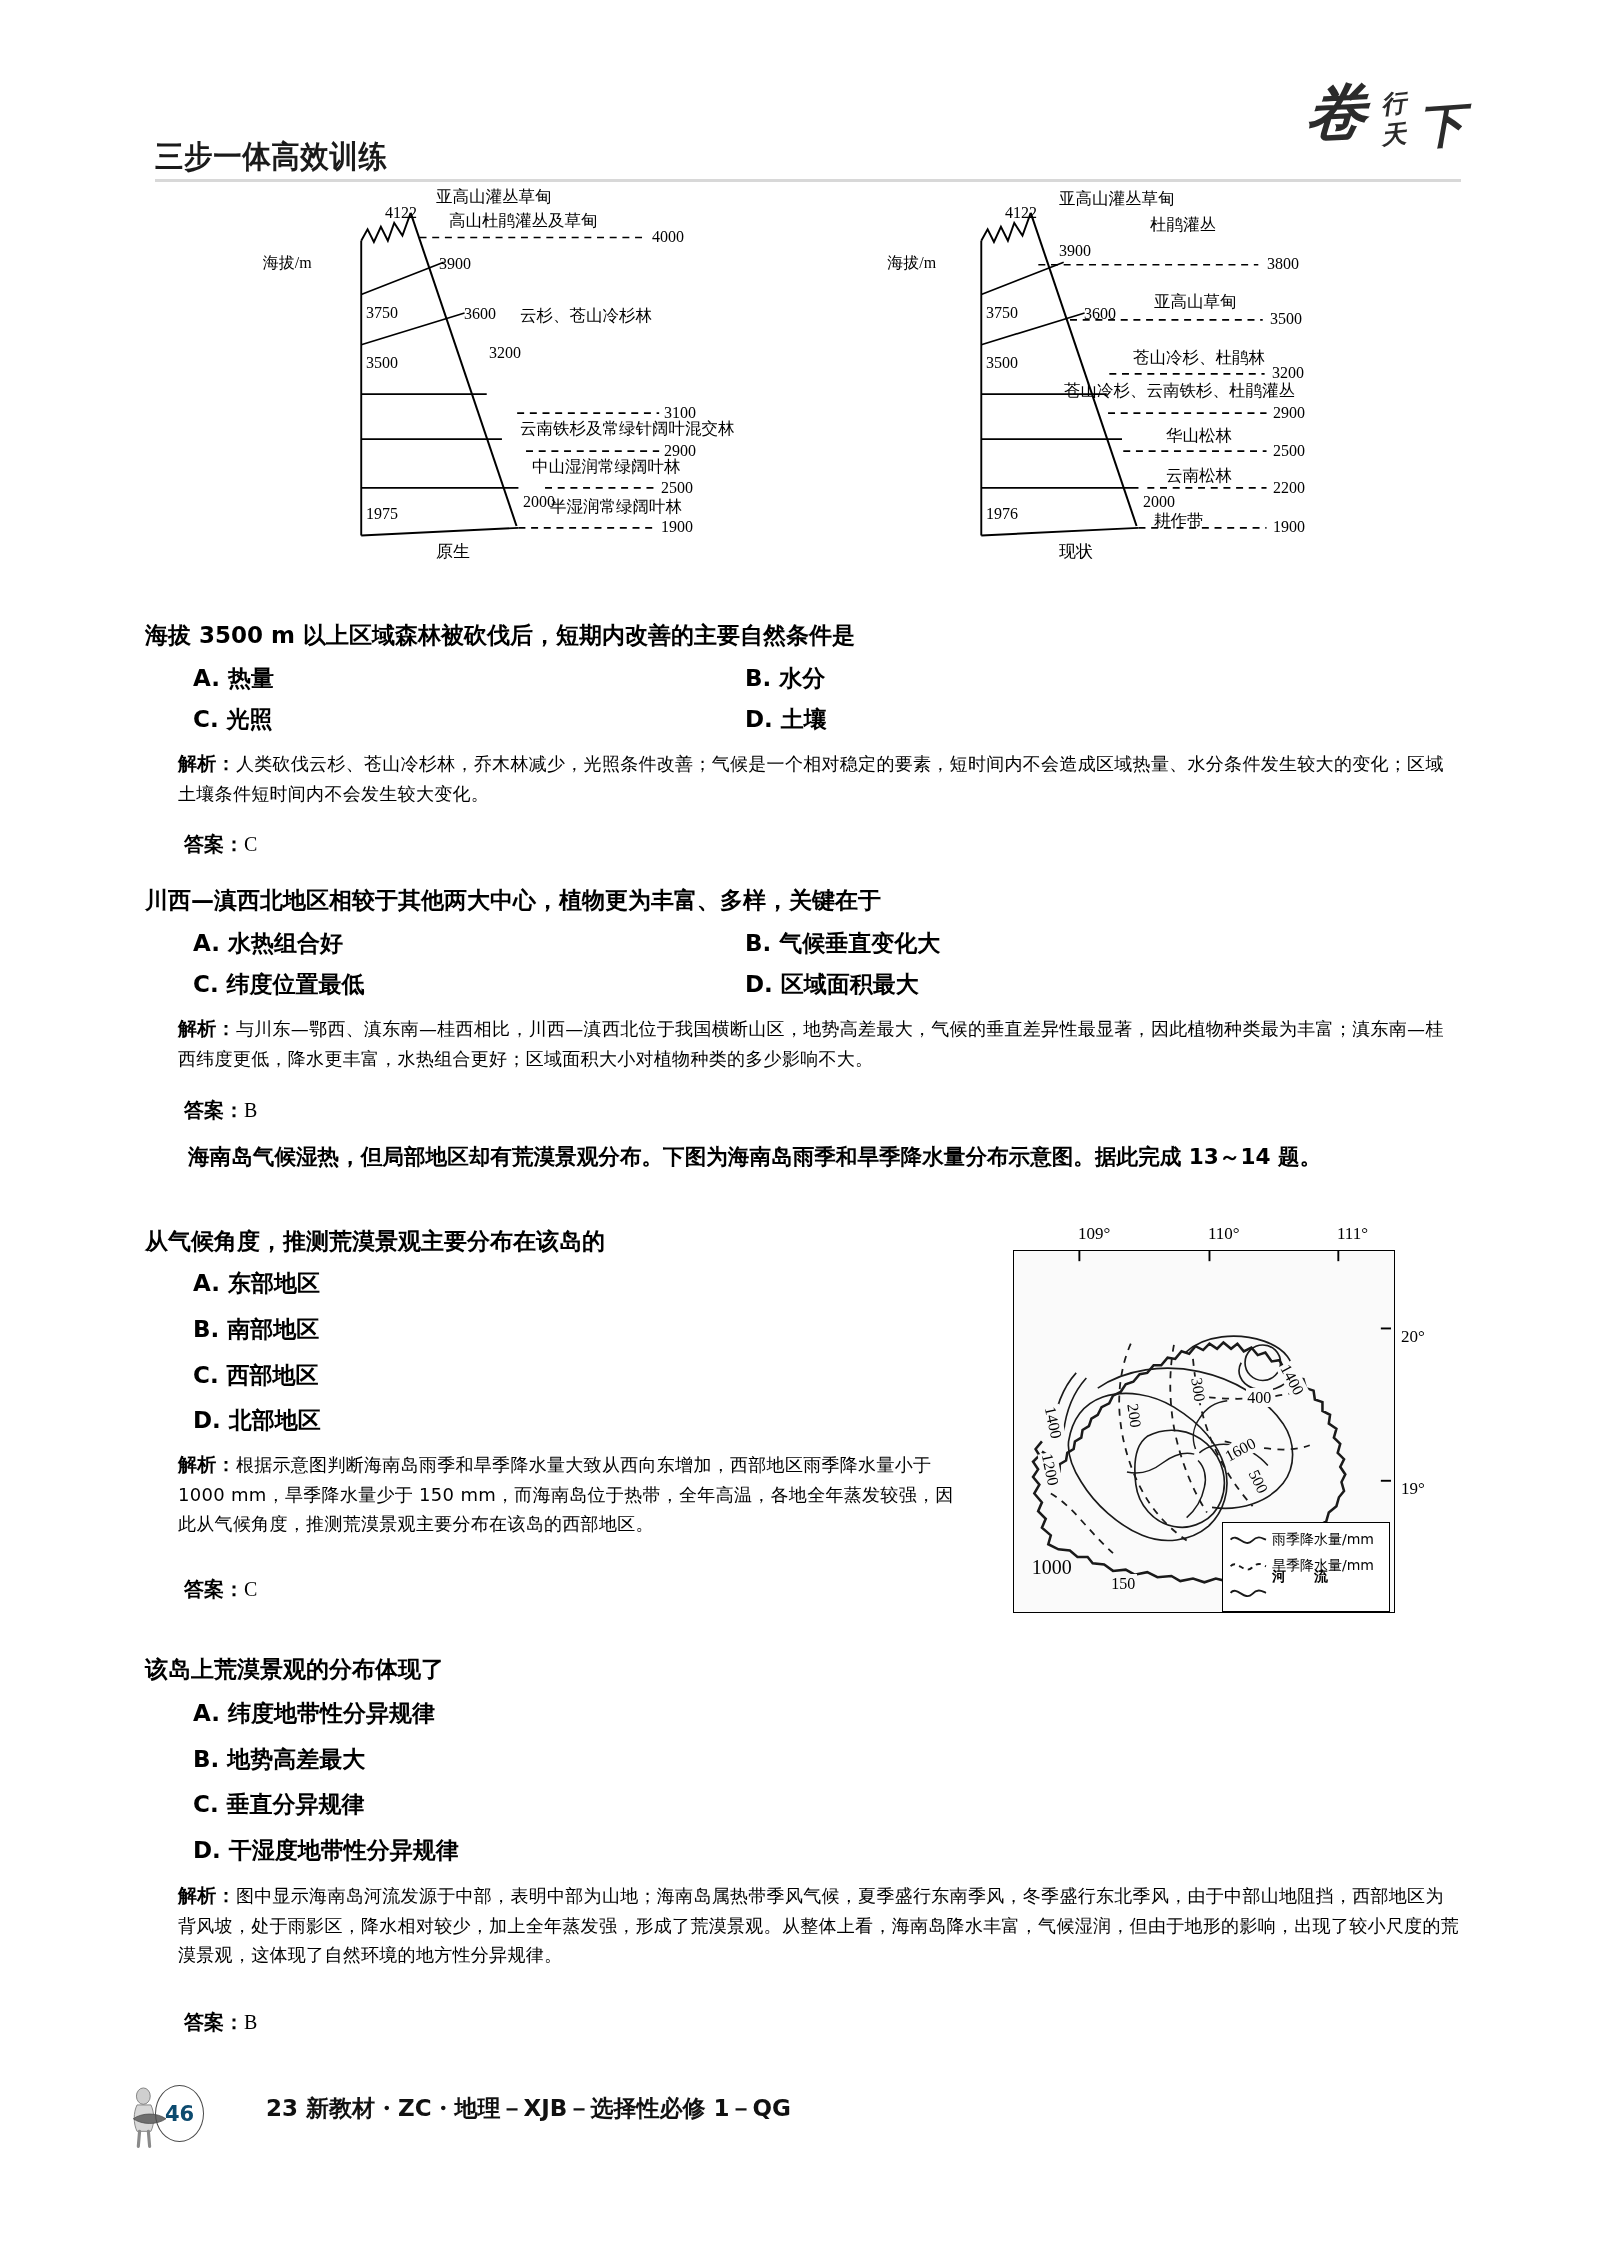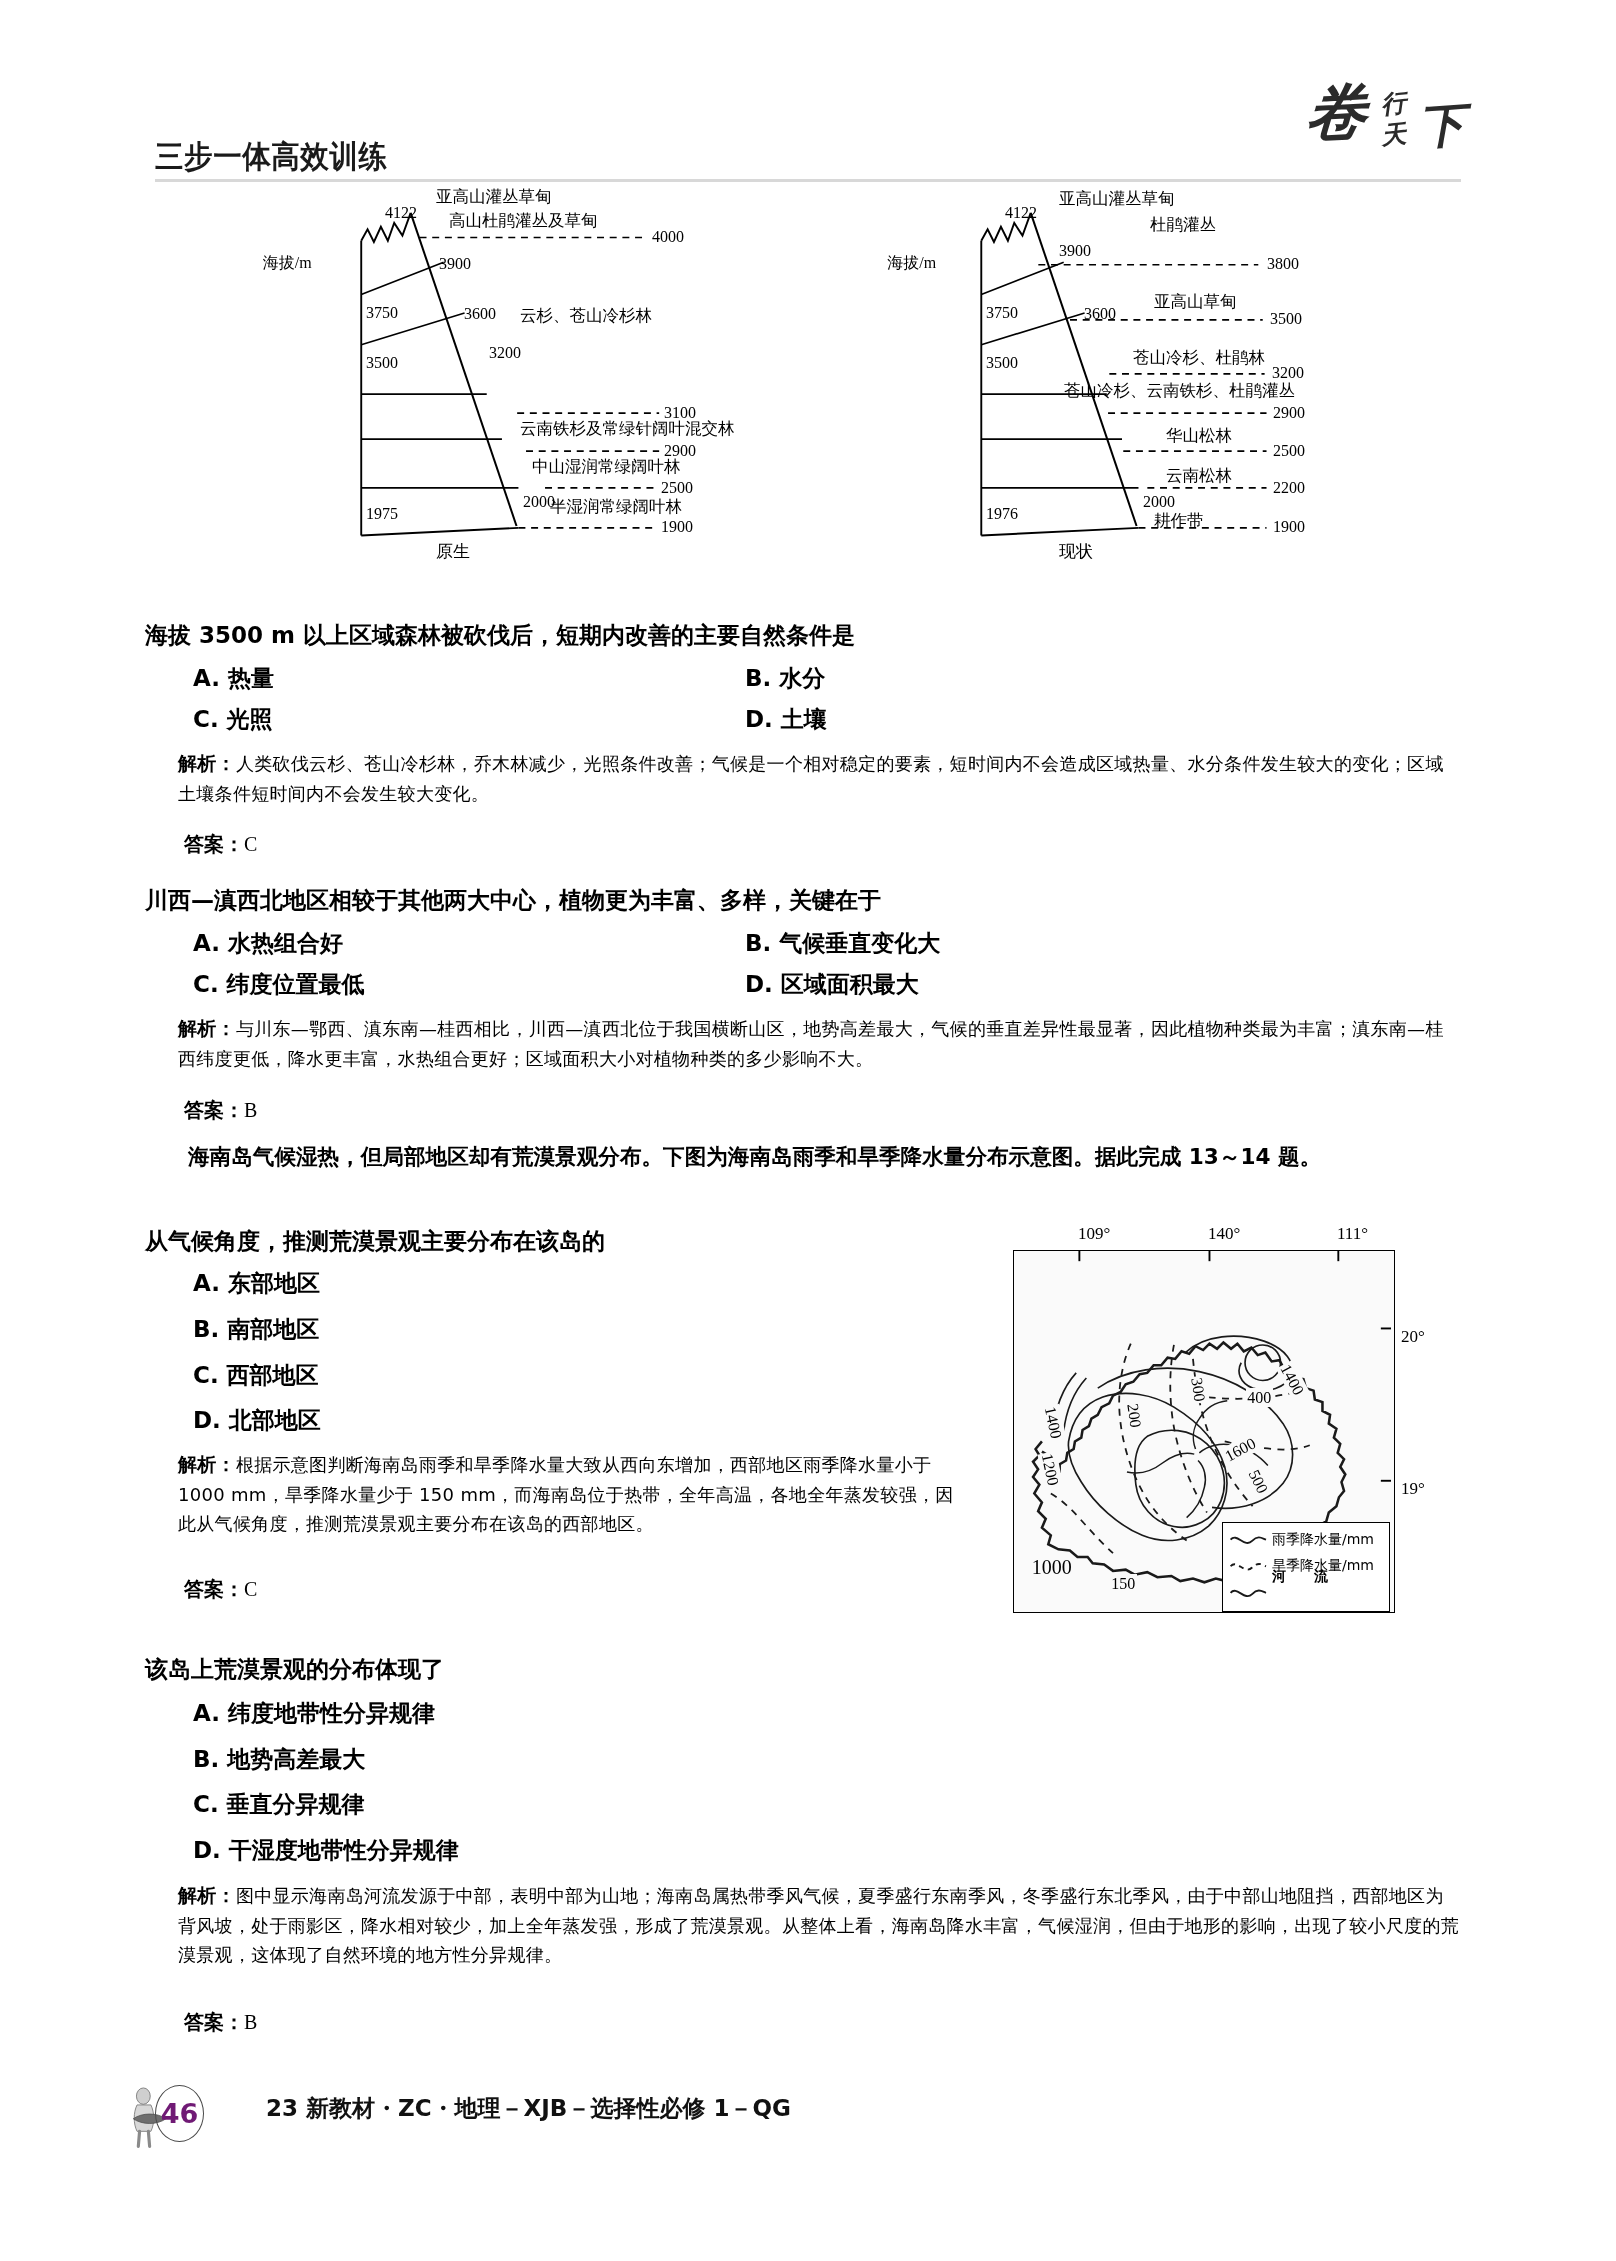--- a/index.html
+++ b/index.html
@@ -64,21 +64,21 @@
           border:1.9px solid #000;background:#fafafa;}
   .maplab{position:absolute;font-size:17px;font-family:"Liberation Serif",serif;white-space:nowrap;}
   .legend{position:absolute;left:1222px;top:1522px;width:166px;height:88px;
           border:1.9px solid #000;background:#fff;}
   .leg-txt{position:absolute;font-size:14px;font-family:"DejaVu Sans","Liberation Sans",sans-serif;white-space:nowrap;}
 
   
   .ft-circle{position:absolute;left:155px;top:2085px;width:47px;height:55px;
      border:1.9px solid #4a4a4a;border-radius:50%;
      display:flex;align-items:center;justify-content:center;
-     font-family:"DejaVu Sans","Liberation Sans",sans-serif;font-weight:bold;font-size:27px;color:#701a75;}
+     font-family:"DejaVu Sans","Liberation Sans",sans-serif;font-weight:bold;font-size:21px;color:#0c4a6e;}
   .ft-txt{position:absolute;left:266px;top:2093px;font-size:23px;font-weight:bold;
      font-family:"DejaVu Sans","Liberation Sans",sans-serif;white-space:nowrap;color:#111;}
   .ft-mascot{position:absolute;left:127px;top:2086px;width:44px;height:63px;}
 </style>
 </head>
 <body>
 
 <div class="page">
 
   <div class="hdr-title">三步一体高效训练</div>
@@ -225,21 +225,21 @@
   <div class="opt" style="left:193px;top:1405px;">D. 北部地区</div>
   <div class="ana" style="left:178px;top:1449px;width:793px;">
     <b>解析：</b><span>根据示意图判断海南岛雨季和旱季降水量大致从西向东增加，西部地区雨季降水量小于 1000 mm，旱季降水量少于 150 mm，而海南岛位于热带，全年高温，各地全年蒸发较强，因此从气候角度，推测荒漠景观主要分布在该岛的西部地区。</span>
   </div>
   <div class="ans" style="left:184px;top:1576px;">
     <span>答案：</span><span class="v">C</span>
   </div>
 
   <div>
     <div class="maplab" style="left:1078px;top:1224px;">109°</div>
-    <div class="maplab" style="left:1208px;top:1224px;">140°</div>
+    <div class="maplab" style="left:1208px;top:1224px;">110°</div>
     <div class="maplab" style="left:1337px;top:1224px;">111°</div>
     <div class="maplab" style="left:1401px;top:1327px;">20°</div>
     <div class="maplab" style="left:1401px;top:1479px;">19°</div>
 
     <div class="mapbox">
       <svg width="377" height="358" viewBox="0 0 594 564">
 
         <line x1="103" y1="0" x2="103" y2="16" stroke="#000" stroke-width="3"></line>
         <line x1="308" y1="0" x2="308" y2="16" stroke="#000" stroke-width="3"></line>
         <line x1="511" y1="0" x2="511" y2="16" stroke="#000" stroke-width="3"></line>

